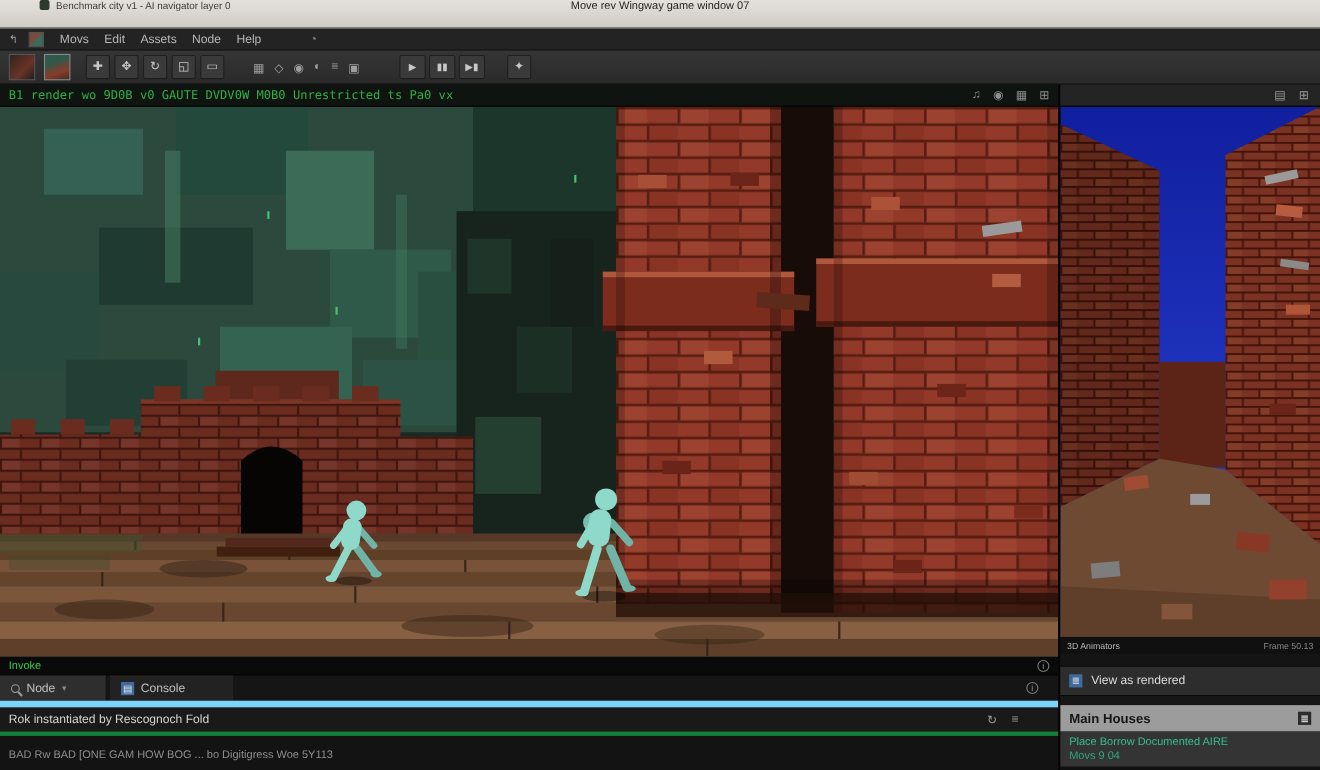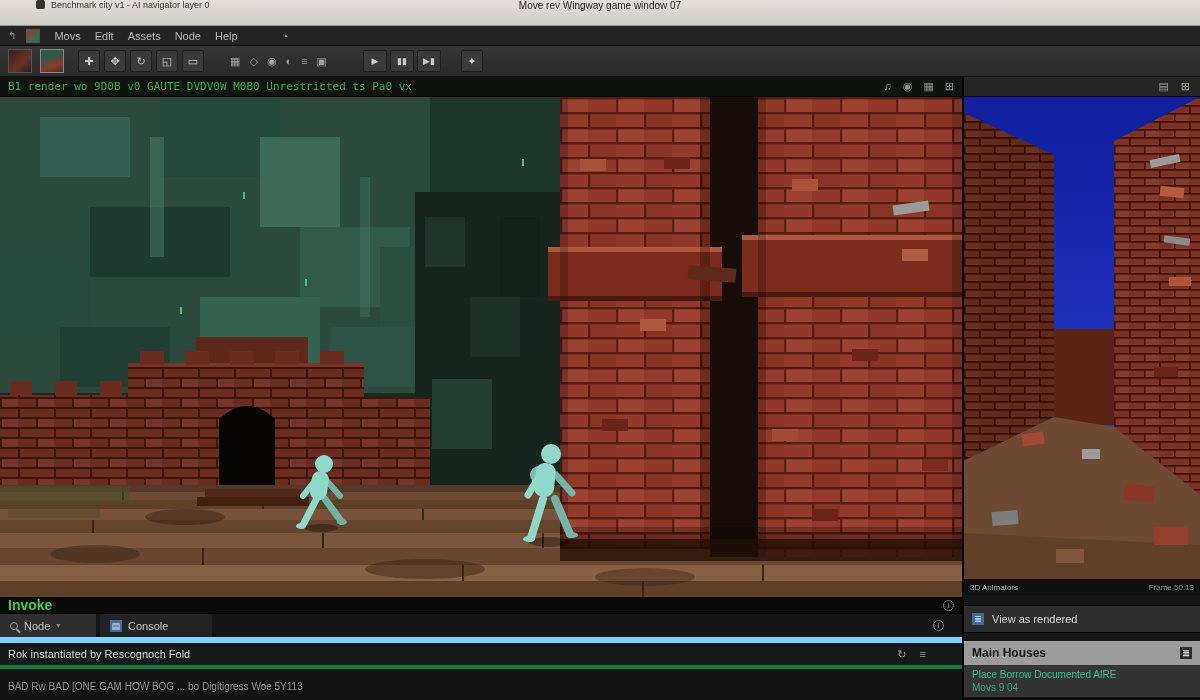--- a/index.html
+++ b/index.html
@@ -32,21 +32,21 @@
   .leftcol{width:962px;display:flex;flex-direction:column}
   .divider{width:2px;background:#050505}
   .rightcol{width:236px;display:flex;flex-direction:column;background:#1c1c1c}
   
   .scene-header{height:20px;background:#0f1410;display:flex;align-items:center;padding:0 8px;border-bottom:1px solid #000}
   .debug-text{font-family:"DejaVu Sans Mono",monospace;font-size:11px;color:#2fae47;white-space:nowrap;overflow:hidden}
   .sh-icons{margin-left:auto;display:flex;gap:11px;color:#8f8f8f;font-size:11px}
   .scene-view{height:500px;position:relative;background:#000}
   .scene-view svg,.rp-preview svg{display:block;width:100%;height:100%}
   .scene-footer{height:16px;background:#0a0a0a;display:flex;align-items:center;padding:0 8px}
-  .footer-label{color:#35d04a;font-weight:bold;font-size:14px}
+  .footer-label{color:#35d04a;font-weight:normal;font-size:10px}
   .icircle{width:11px;height:11px;border:1px solid #7a7a7a;border-radius:50%;color:#9a9a9a;font-size:8px;line-height:9px;text-align:center;flex:none}
   
   .tabrow1{height:24px;background:#151515;display:flex;align-items:stretch;border-top:1px solid #000}
   .tab{display:flex;align-items:center;gap:6px;padding:0 10px;font-size:11px;color:#c0c0c0}
   .tab-search{background:#2e2e2e;width:96px}
   .tab-console{background:#222;margin-left:4px;width:112px}
   .icon-search{width:8px;height:8px;border:1.5px solid #9a9a9a;border-radius:50%;position:relative;flex:none}
   .icon-search::after{content:"";position:absolute;width:5px;height:1.5px;background:#9a9a9a;transform:rotate(45deg);left:5px;top:7px}
   .doc-icon{width:12px;height:12px;background:#3f6a9a;color:#dfe8f0;font-size:9px;line-height:12px;text-align:center;flex:none}
   .caret{font-size:8px;color:#8a8a8a}

